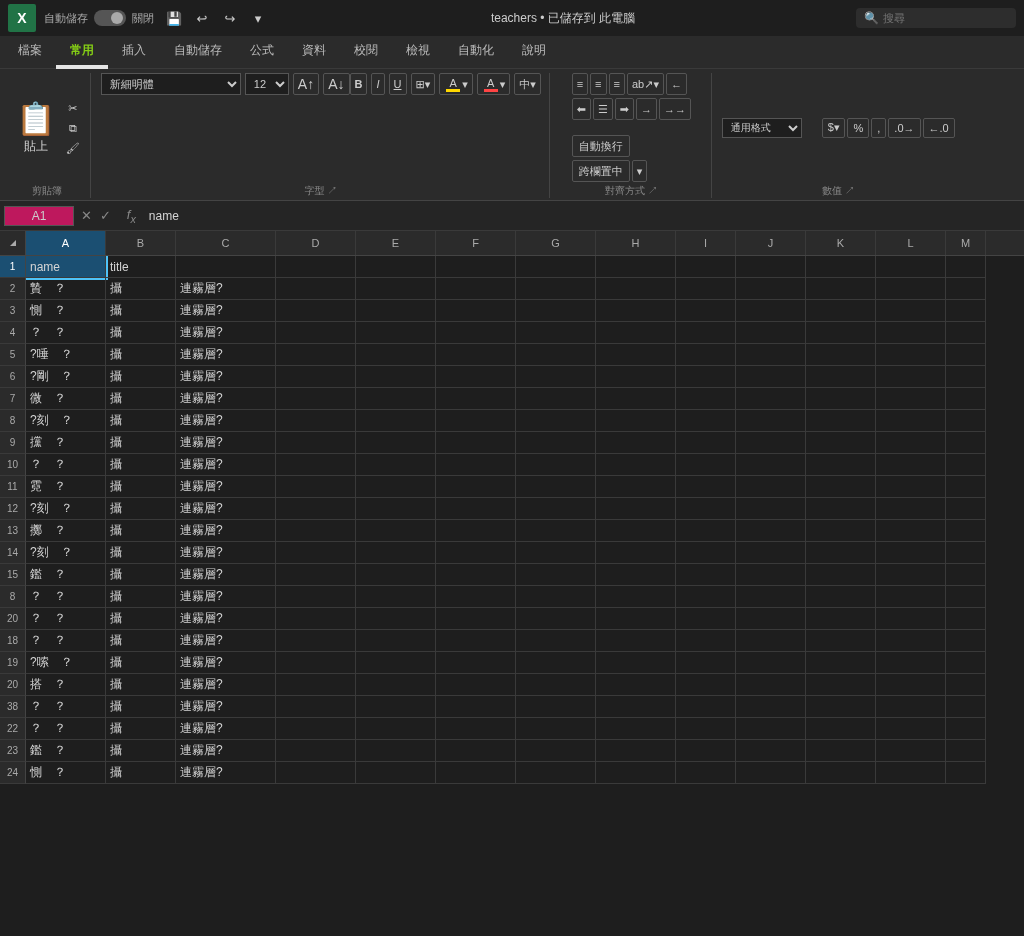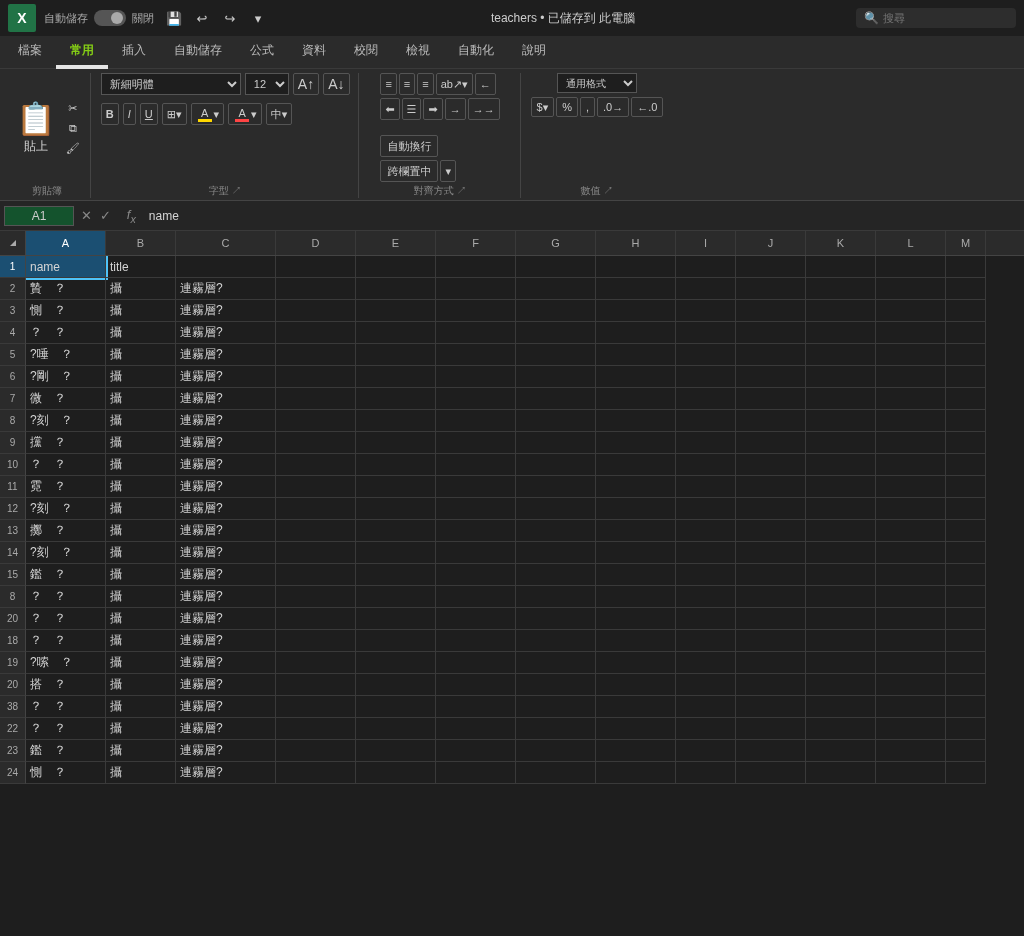--- a/index.html
+++ b/index.html
@@ -121,21 +121,21 @@
     }
     .color-bar-yellow { width: 14px; height: 3px; background: #ffd700; }
     .color-bar-red { width: 14px; height: 3px; background: #ff4444; }
 
     
     #formula-bar {
       background: #252525; border-bottom: 1px solid #3a3a3a;
       display: flex; align-items: center; height: 30px; padding: 0 4px; gap: 4px;
     }
     #cell-ref {
-      background: #14532d; border: 1px solid #555; color: #ccc;
+      background: #be185d; border: 1px solid #555; color: #ccc;
       padding: 2px 6px; font-size: 12px; width: 70px; height: 20px;
       text-align: center;
     }
     #formula-icons {
       display: flex; align-items: center; gap: 2px; color: #888; font-size: 13px;
     }
     #formula-input {
       flex: 1; background: #252525; border: none; outline: none;
       color: #d4d4d4; font-size: 12px; padding: 2px 6px;
     }
@@ -264,21 +264,21 @@
             <div class="paste-sub-btn">✂</div>
             <div class="paste-sub-btn">⧉</div>
             <div class="paste-sub-btn">🖌</div>
           </div>
         </div>
       </div>
       <div class="ribbon-group-label">剪貼簿</div>
     </div>
 
     <div class="ribbon-group" style="min-width:220px;">
-      <div class="ribbon-group-content" style="flex-direction:column; gap:8px; align-items:flex-start;">
+      <div class="ribbon-group-content" style="flex-direction:row; gap:0; align-items:flex-start;">
         <div class="font-row">
           <select class="font-selector">
             <option>新細明體</option>
           </select>
           <select class="size-selector">
             <option>12</option>
           </select>
           <div class="btn-sm" style="font-size:14px;">A↑</div>
           <div class="btn-sm" style="font-size:14px;">A↓</div>
         </div>
@@ -326,21 +326,21 @@
         </div>
         <div class="align-row">
           <div class="btn-sm" style="width:auto; padding:1px 6px;">跨欄置中</div>
           <div class="btn-sm">▾</div>
         </div>
       </div>
       <div class="ribbon-group-label">對齊方式 ↗</div>
     </div>
 
     <div class="ribbon-group" style="min-width:100px;">
-      <div class="ribbon-group-content" style="flex-direction:column; gap:4px; align-items:center;">
+      <div class="ribbon-group-content" style="flex-direction:row; gap:20px; align-items:center;">
         <select class="format-selector">
           <option>通用格式</option>
         </select>
         <div class="num-row">
           <div class="num-btn">$▾</div>
           <div class="num-btn">%</div>
           <div class="num-btn">,</div>
           <div class="num-btn">.0→</div>
           <div class="num-btn">←.0</div>
         </div>

